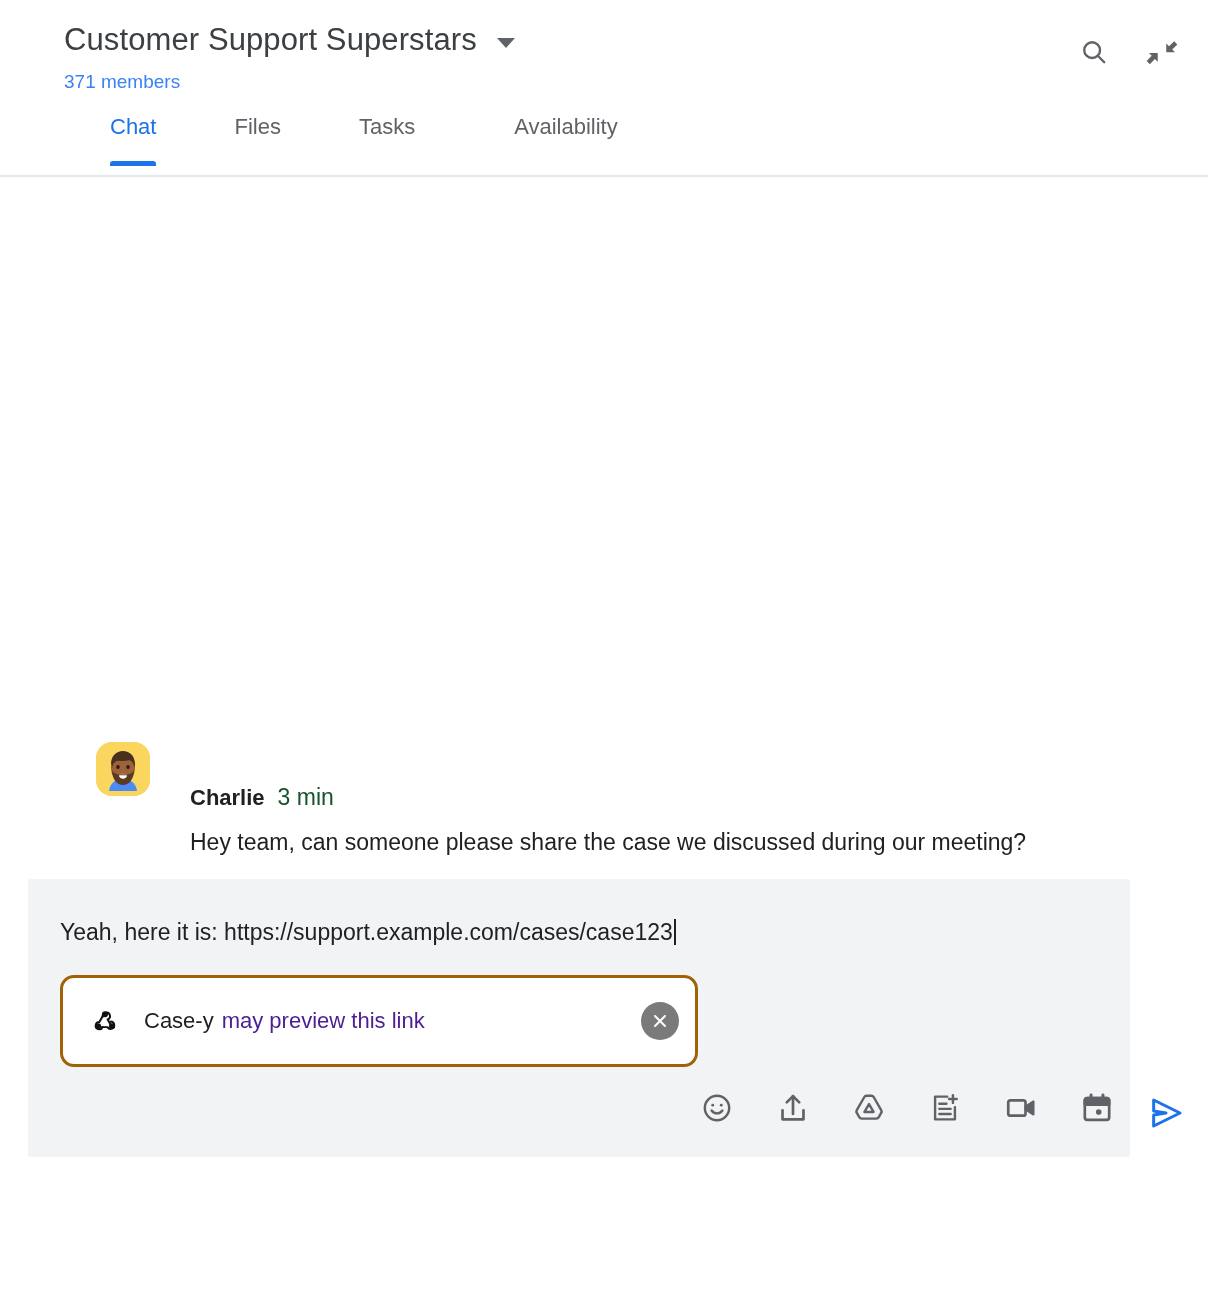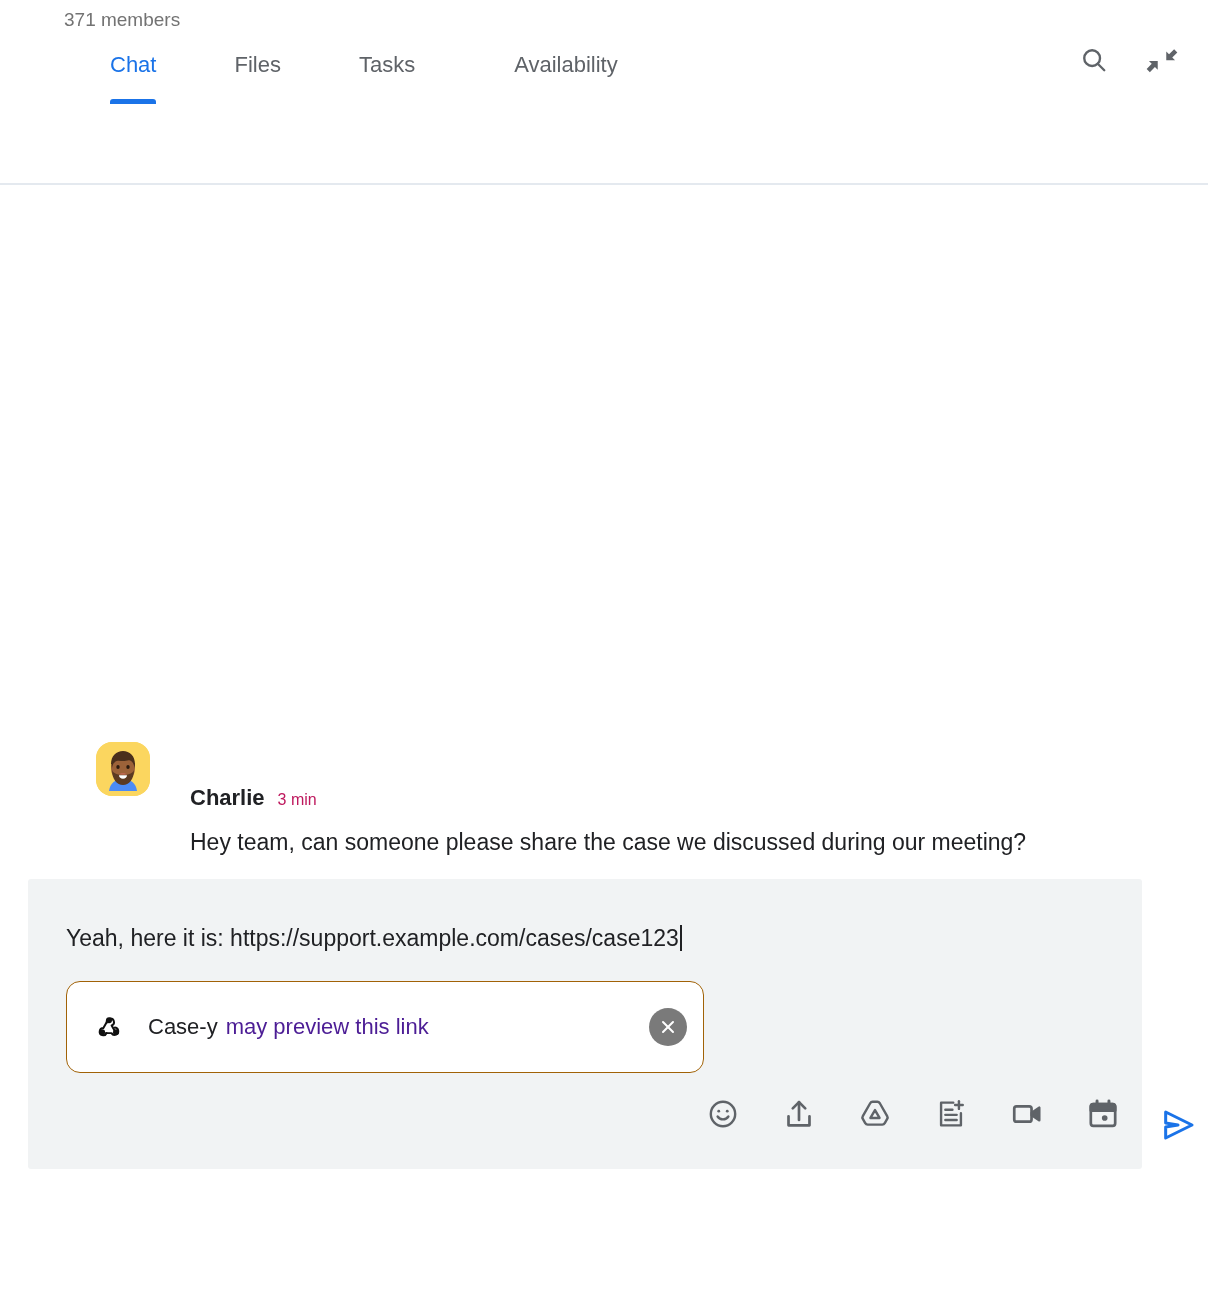--- a/index.html
+++ b/index.html
@@ -43,21 +43,21 @@
     border-right: 9px solid transparent;
     border-top: 10px solid #5f6368;
     position: relative;
     top: 3px;
     cursor: pointer;
   }
   .members {
     padding-left: 64px;
     margin-top: 8px;
     font-size: 19px;
-    color: #737373;
+    color: #3b82f6;
     line-height: 24px;
   }
 
   .header-actions {
     position: absolute;
     top: 32px;
     right: 26px;
     display: flex;
     align-items: center;
     gap: 28px;
@@ -147,41 +147,41 @@
     margin-top: 44px;
   }
   .msg-author {
     font-size: 22px;
     font-weight: 700;
     color: #202124;
     line-height: 28px;
   }
   .msg-time {
     margin-left: 13px;
-    font-size: 16px;
-    color: #be185d;
+    font-size: 23px;
+    color: #14532d;
     line-height: 24px;
   }
   .msg-text {
     margin-top: 10px;
     font-size: 23px;
     line-height: 40px;
     color: #202124;
     max-width: 920px;
   }
 
   
   .compose {
     position: absolute;
     left: 28px;
     top: 879px;
     width: 1090px;
     background: #f1f3f4;
     border-radius: 3px;
-    padding: 12px;
+    padding: 6px;
   }
   .compose-text {
     font-size: 23px;
     line-height: 30px;
     color: #202124;
     padding: 32px 30px 0 26px;
     white-space: pre-wrap;
     word-break: break-word;
   }
   .caret {
@@ -191,21 +191,21 @@
     background: #202124;
     vertical-align: -5px;
     margin-left: 1px;
   }
 
   .preview-card {
     margin: 28px 0 0 26px;
     width: 638px;
     height: 92px;
     background: #ffffff;
-    border: 1px solid #a16207;
+    border: 3px solid #a16207;
     border-radius: 14px;
     display: flex;
     align-items: center;
     box-sizing: border-box;
     position: relative;
   }
   .preview-icon {
     margin-left: 26px;
     width: 32px;
     height: 32px;
@@ -265,20 +265,24 @@
     align-items: center;
     justify-content: center;
     cursor: pointer;
     color: #1a73e8;
   }
 </style>
 </head>
 <body>
 
 <div class="header">
+  <div class="title-row">
+    <div class="room-title">Customer Support Superstars</div>
+    <div class="title-caret"></div>
+  </div>
   <div class="members">371 members</div>
 
   <div class="header-actions">
     <div class="hdr-icon">
       <svg width="30" height="30" viewBox="0 0 24 24" fill="none" stroke="currentColor" stroke-width="1.9" stroke-linecap="round">
         <circle cx="10.5" cy="10.5" r="6.3"></circle>
         <line x1="15.2" y1="15.2" x2="20.2" y2="20.2"></line>
       </svg>
     </div>
     <div class="hdr-icon">

